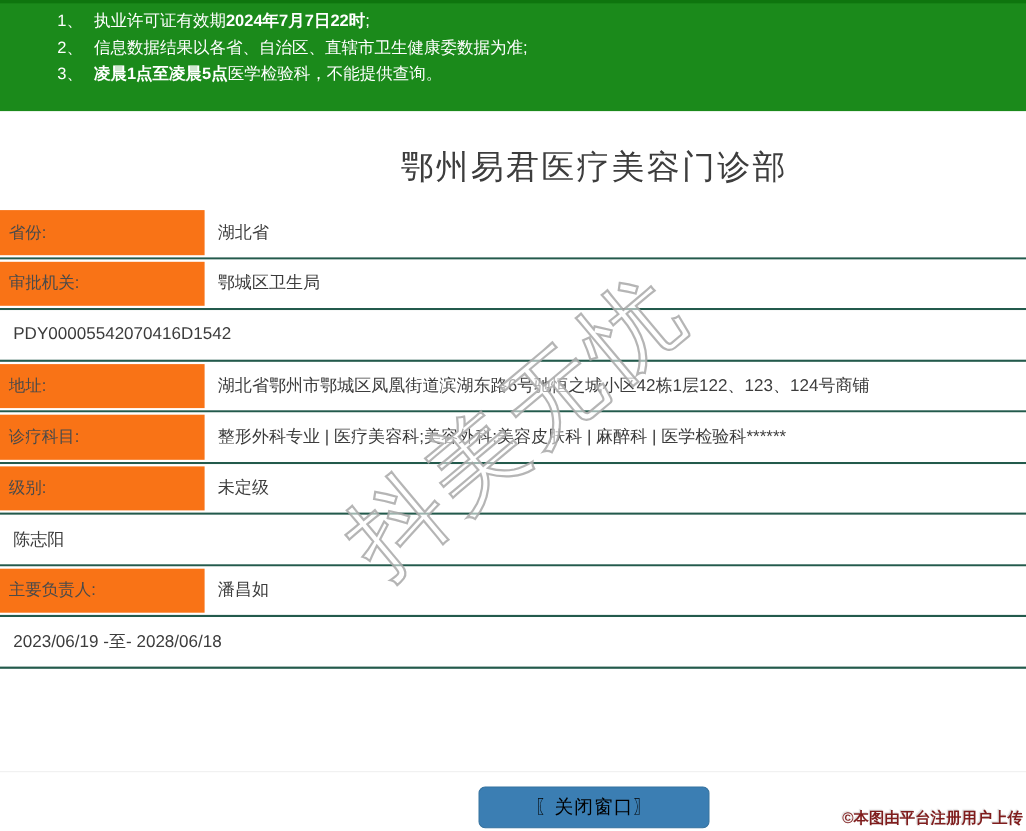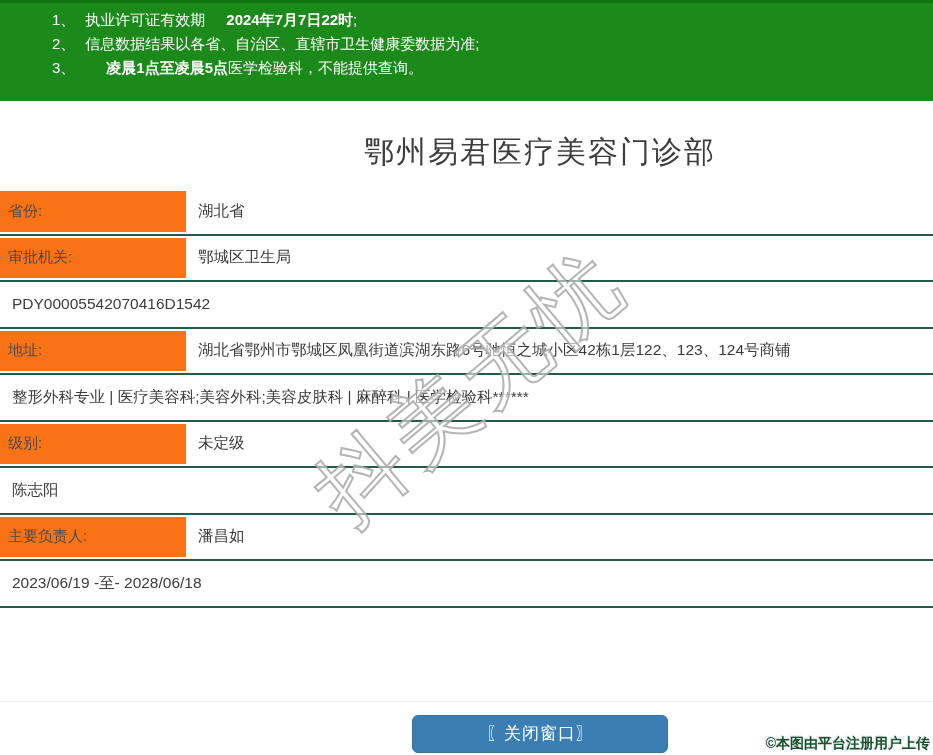--- a/index.html
+++ b/index.html
@@ -10,21 +10,21 @@
   }
   .container{width:1080px;position:relative;}
   
   .notice-bar{
     width:1080px;height:101px;box-sizing:border-box;
     background:#1b8a1b;border-top:3px solid #0e750e;
     padding:5px 0 0 52px;color:#ffffff;
   }
   .notice-line{font-size:15px;line-height:24px;white-space:nowrap;}
   .notice-line .num{margin-right:10px;}
-  .notice-line .b{font-weight:bold;margin-left:21px;}
+  .notice-line .b{font-weight:bold;}
   
   .page-title{
     margin:0;padding-top:31px;height:40px;
     text-align:center;font-size:30px;font-weight:400;letter-spacing:2px;
     color:#3d3d3d;
   }
   
   .info-table{margin-top:17px;width:1080px;}
   .info-row{
     display:flex;align-items:stretch;height:44.5px;
@@ -36,39 +36,39 @@
     display:flex;align-items:center;padding-left:8px;
     font-size:15px;color:#4a4a4a;
   }
   .info-row .cell-value{
     flex:1;display:flex;align-items:center;padding-left:12px;
     font-size:15.5px;color:#3c3c3c;white-space:nowrap;
   }
   
   .footer-sep{margin-top:93px;border-top:1px solid #f0f0f0;width:1080px;height:0;}
   .close-btn{
-    display:block;margin:13px auto 0 auto;width:256px;height:38px;
+    display:block;margin:13px auto 0 auto;width:210px;height:38px;
     background:#3b7eb3;border:1px solid #35729f;border-radius:6px;
-    color:#ffffff;font-size:17px;letter-spacing:1px;cursor:pointer;
+    color:#000000;font-size:17px;letter-spacing:1px;cursor:pointer;
     font-family:"Liberation Sans","DejaVu Sans",sans-serif;
   }
   
   .watermark{
     position:absolute;left:170px;top:342px;width:600px;height:90px;
     line-height:90px;text-align:center;
     font-size:86px;letter-spacing:6px;font-weight:400;
     color:rgba(255,255,255,0.55);
     -webkit-text-stroke:2px rgba(168,168,168,0.85);
     transform:rotate(-40deg);
     pointer-events:none;white-space:nowrap;
   }
   
   .copyright{
     position:absolute;right:3px;bottom:2px;
-    font-size:14px;font-weight:bold;color:#14532d;
+    font-size:14px;font-weight:bold;color:#7f1d1d;
     text-shadow:1px 1px 1px rgba(255,255,255,0.95), -1px -1px 1px rgba(90,90,90,0.25);
     white-space:nowrap;
   }
 </style>
 </head>
 <body>
 
 <div class="container">
 
   <div class="notice-bar">
@@ -95,20 +95,21 @@
       <div class="cell-value">鄂城区卫生局</div>
     </div>
     <div class="info-row">
       <div class="cell-value">PDY00005542070416D1542</div>
     </div>
     <div class="info-row">
       <div class="cell-label">地址:</div>
       <div class="cell-value">湖北省鄂州市鄂城区凤凰街道滨湖东路6号驰恒之城小区42栋1层122、123、124号商铺</div>
     </div>
     <div class="info-row">
+      <div class="cell-label">诊疗科目:</div>
       <div class="cell-value">整形外科专业 | 医疗美容科;美容外科;美容皮肤科 | 麻醉科 | 医学检验科******</div>
     </div>
     <div class="info-row">
       <div class="cell-label">级别:</div>
       <div class="cell-value">未定级</div>
     </div>
     <div class="info-row">
       <div class="cell-value">陈志阳</div>
     </div>
     <div class="info-row">

